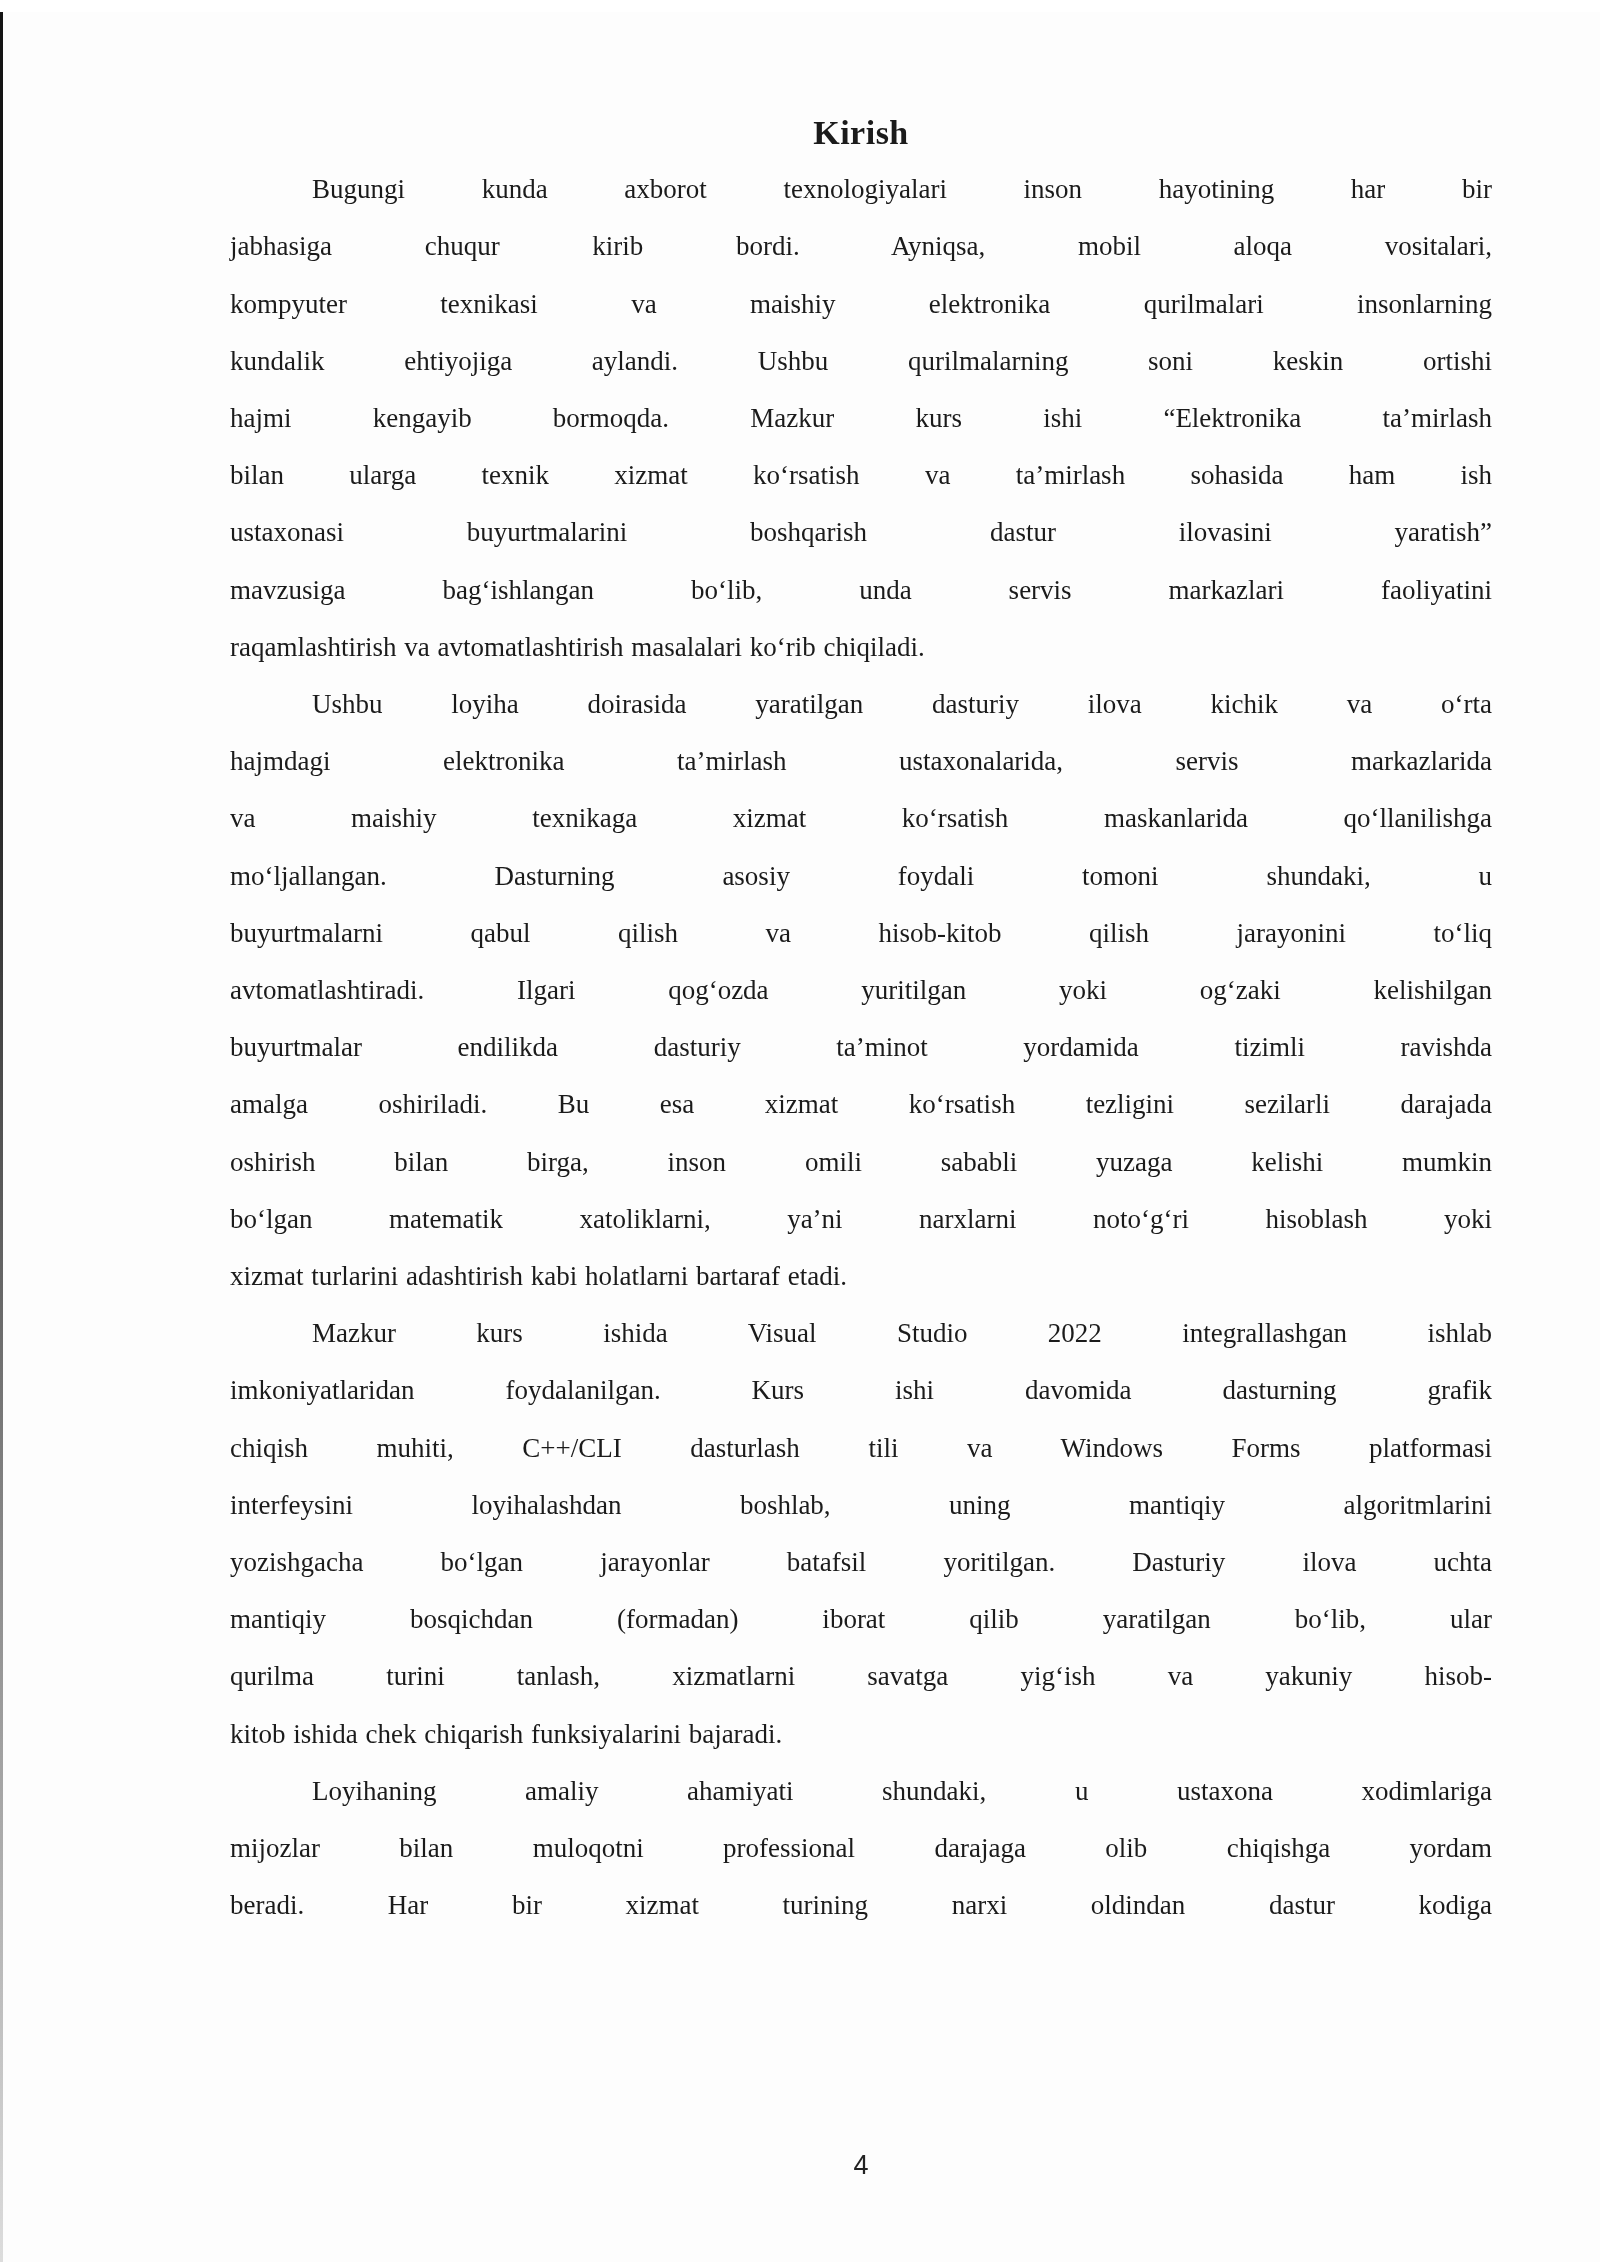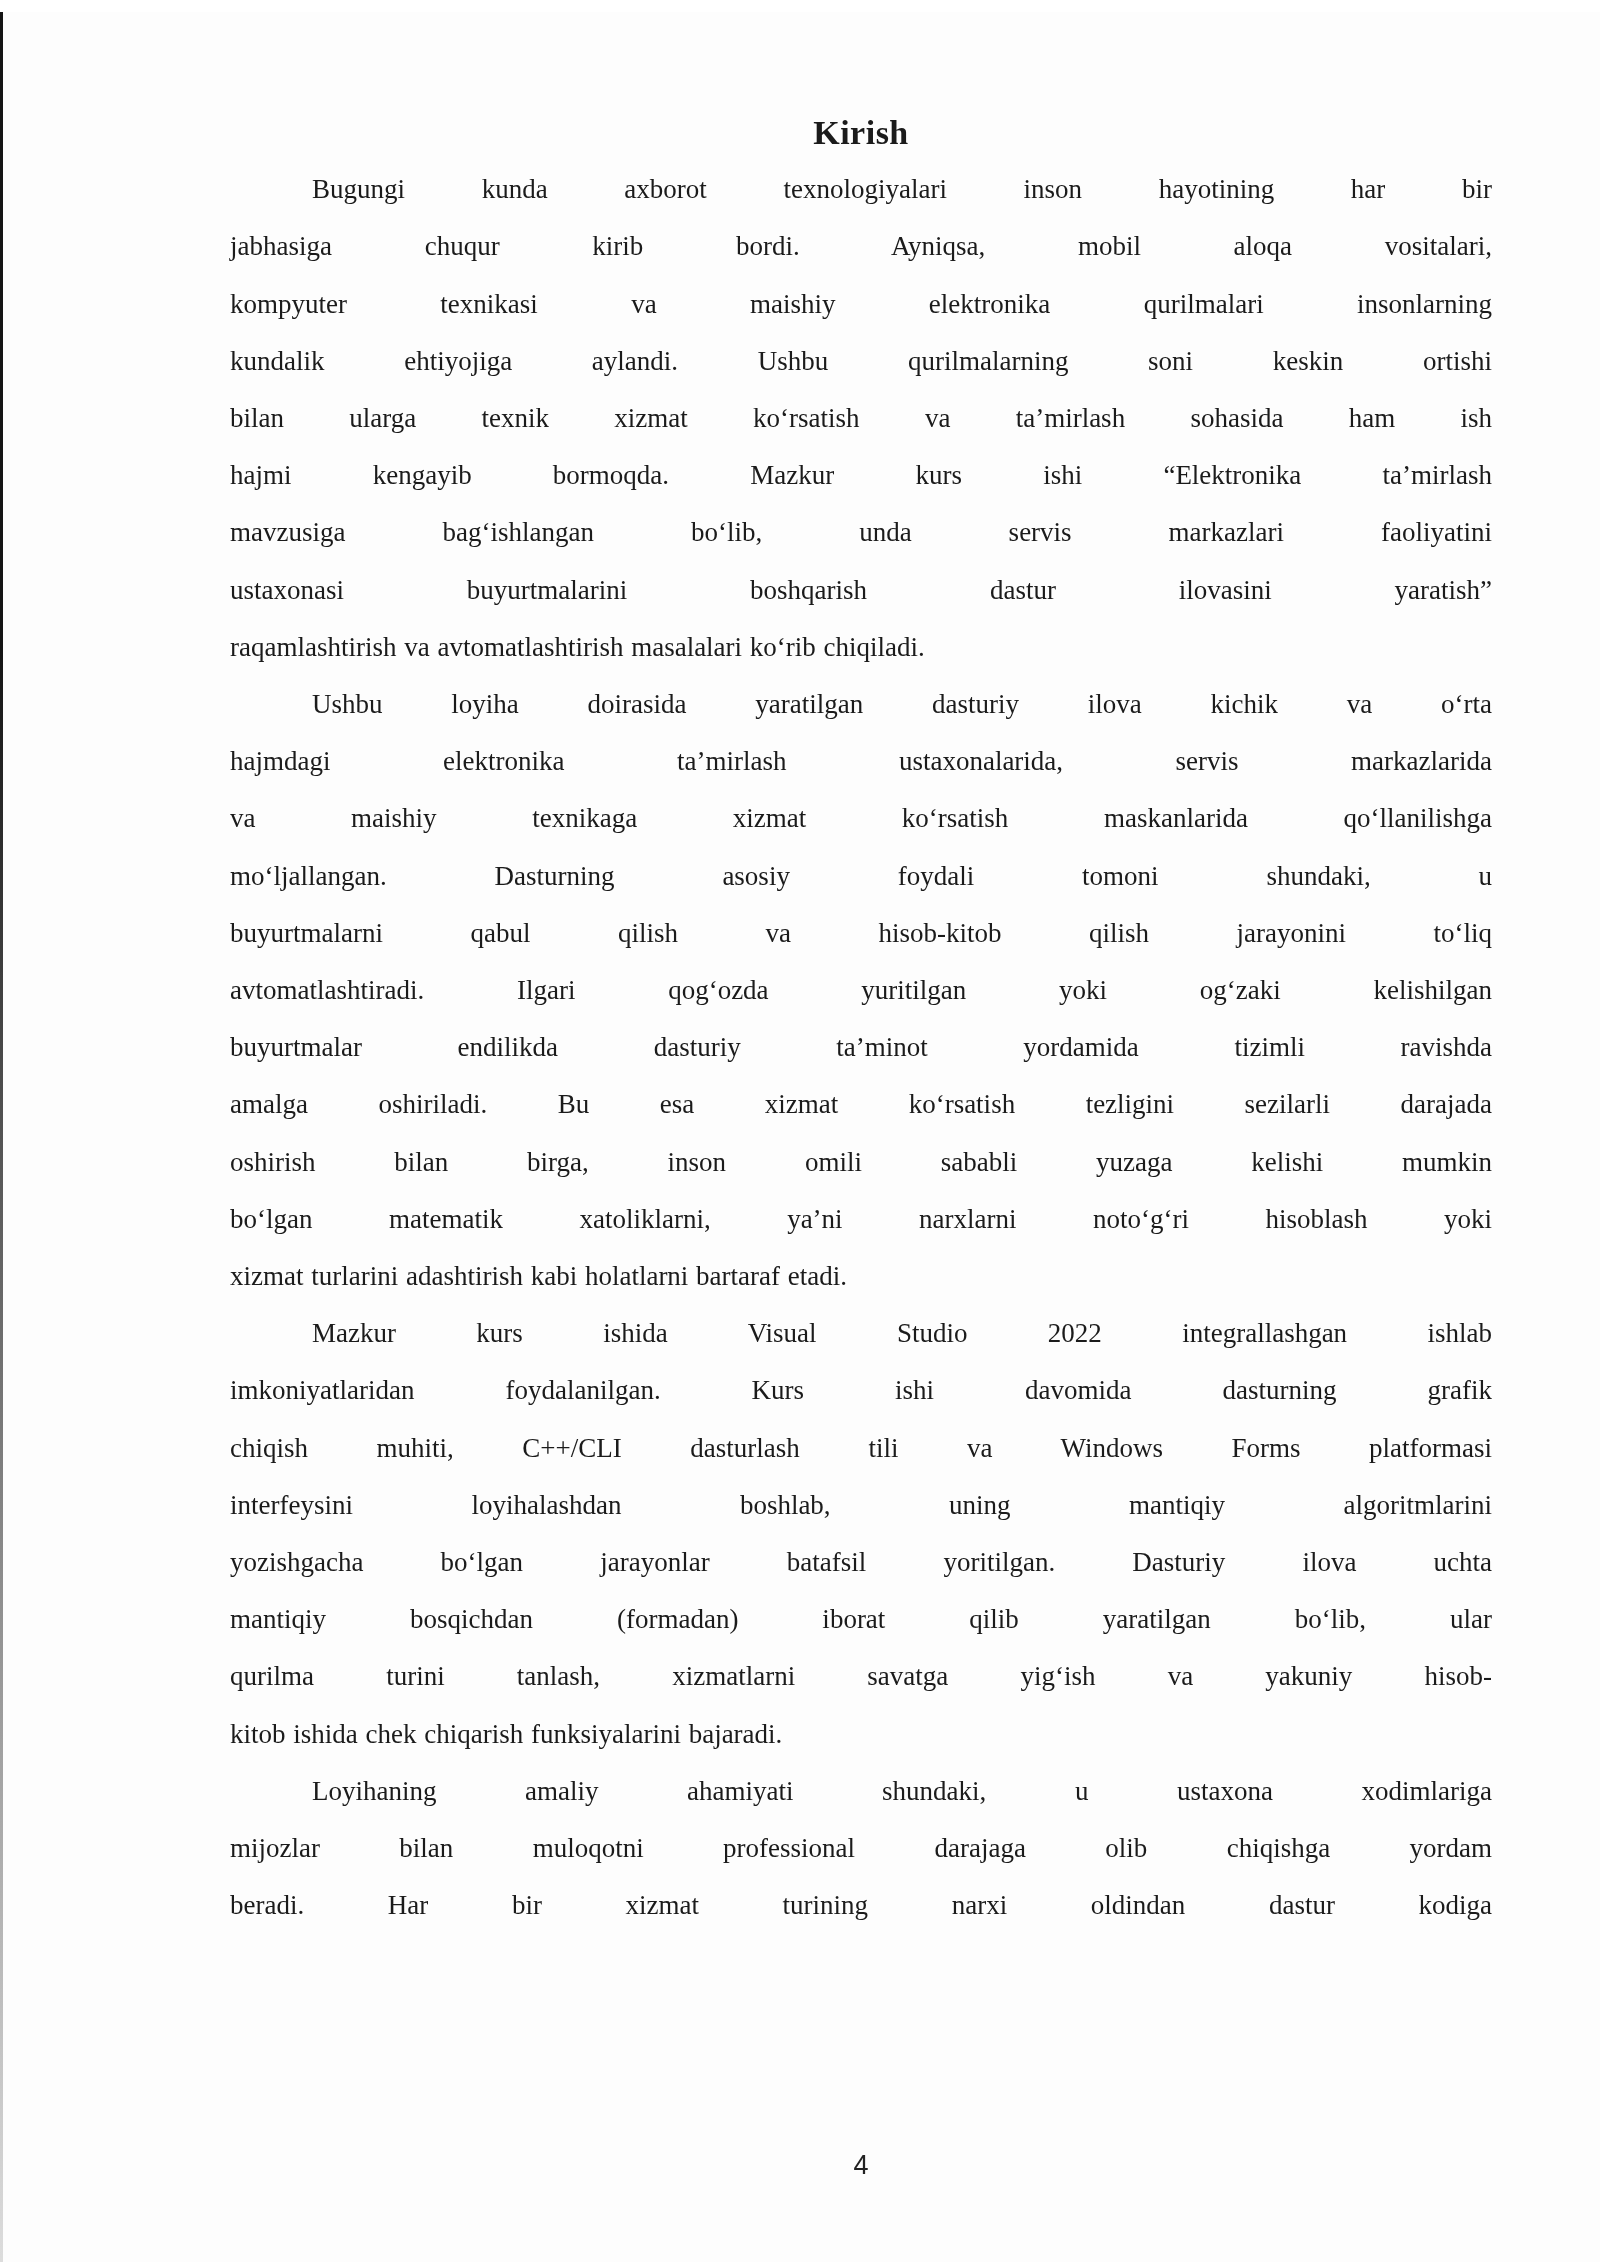--- a/index.html
+++ b/index.html
@@ -73,24 +73,24 @@
 
   <div class="content">
     <h1 class="doc-title">Kirish</h1>
 
     <div id="paragraphs">
         <div class="para">
           <div class="tline j indent">Bugungi kunda axborot texnologiyalari inson hayotining har bir</div>
           <div class="tline j">jabhasiga chuqur kirib bordi. Ayniqsa, mobil aloqa vositalari,</div>
           <div class="tline j">kompyuter texnikasi va maishiy elektronika qurilmalari insonlarning</div>
           <div class="tline j">kundalik ehtiyojiga aylandi. Ushbu qurilmalarning soni keskin ortishi</div>
+          <div class="tline j">hajmi kengayib bormoqda. Mazkur kurs ishi “Elektronika ta’mirlash</div>
           <div class="tline j">bilan ularga texnik xizmat ko‘rsatish va ta’mirlash sohasida ham ish</div>
-          <div class="tline j">hajmi kengayib bormoqda. Mazkur kurs ishi “Elektronika ta’mirlash</div>
+          <div class="tline j">ustaxonasi buyurtmalarini boshqarish dastur ilovasini yaratish”</div>
           <div class="tline j">mavzusiga bag‘ishlangan bo‘lib, unda servis markazlari faoliyatini</div>
-          <div class="tline j">ustaxonasi buyurtmalarini boshqarish dastur ilovasini yaratish”</div>
           <div class="tline l">raqamlashtirish va avtomatlashtirish masalalari ko‘rib chiqiladi.</div>
         </div>
         <div class="para">
           <div class="tline j indent">Ushbu loyiha doirasida yaratilgan dasturiy ilova kichik va o‘rta</div>
           <div class="tline j">hajmdagi elektronika ta’mirlash ustaxonalarida, servis markazlarida</div>
           <div class="tline j">va maishiy texnikaga xizmat ko‘rsatish maskanlarida qo‘llanilishga</div>
           <div class="tline j">mo‘ljallangan. Dasturning asosiy foydali tomoni shundaki, u</div>
           <div class="tline j">buyurtmalarni qabul qilish va hisob-kitob qilish jarayonini to‘liq</div>
           <div class="tline j">avtomatlashtiradi. Ilgari qog‘ozda yuritilgan yoki og‘zaki kelishilgan</div>
           <div class="tline j">buyurtmalar endilikda dasturiy ta’minot yordamida tizimli ravishda</div>

